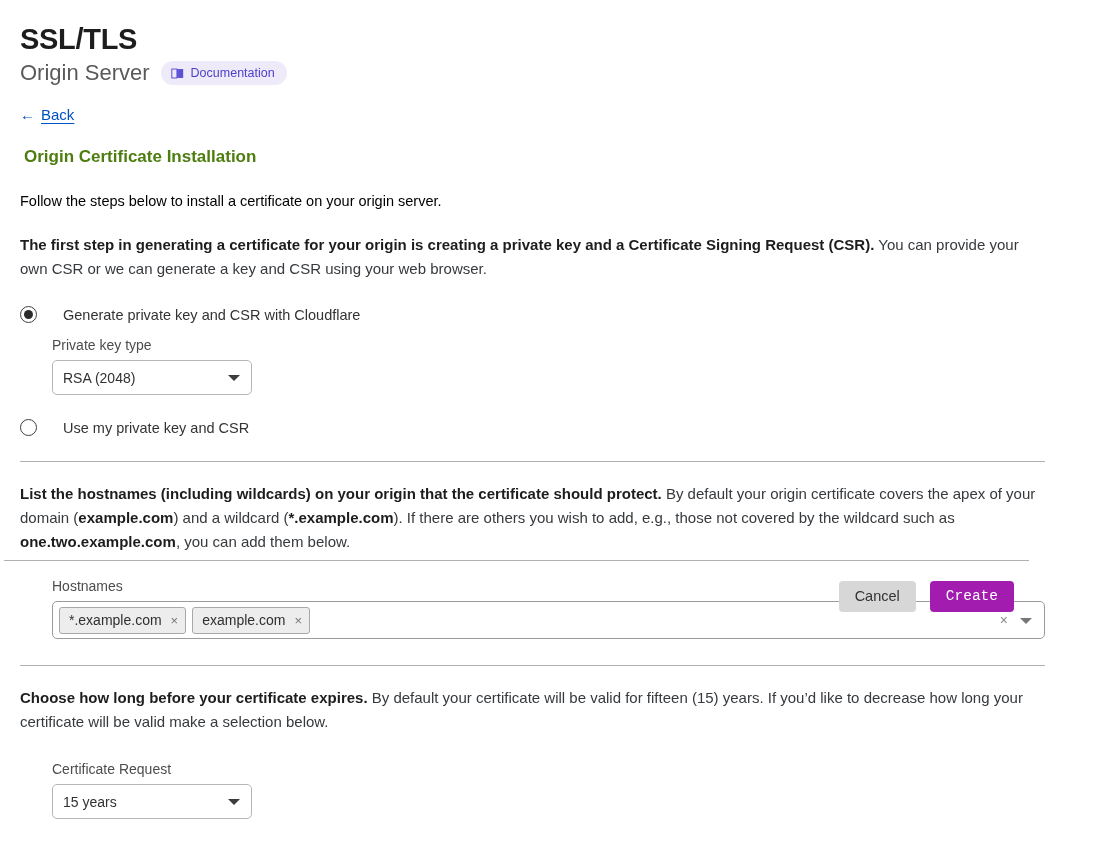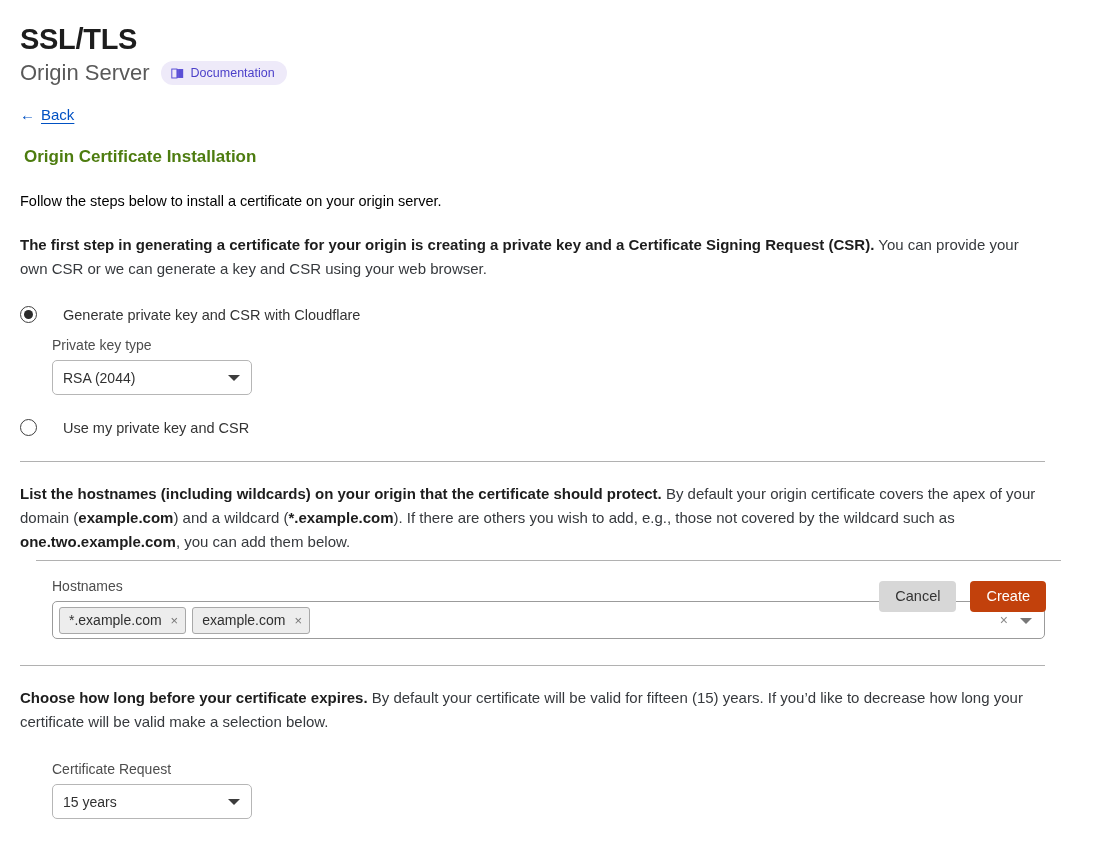--- a/index.html
+++ b/index.html
@@ -197,21 +197,21 @@
     width: 0; height: 0;
     border-left: 6px solid transparent;
     border-right: 6px solid transparent;
     border-top: 6px solid #777777;
     cursor: pointer;
   }
 
   
   .footer {
     position: absolute;
-    left: 36px;
+    left: 4px;
     right: 20px;
     bottom: 14px;
   }
   .footer-divider {
     height: 1px;
     background: #b1b1b1;
     width: 1025px;
   }
   .footer-btns {
     display: flex;
@@ -224,21 +224,21 @@
     border: none;
     border-radius: 4px;
     font-size: 14.5px;
     font-family: "Liberation Sans", sans-serif;
     padding: 0 16px;
     height: 31px;
     cursor: pointer;
     line-height: 31px;
   }
   .btn-cancel { background: #d7d7d7; color: #333333; }
-  .btn-create { background: #c2410c; color: #ffffff; }
+  .btn-create { background: #a21caf; color: #ffffff; font-family: Liberation Mono, monospace; }
 </style>
 </head>
 <body>
 
 <div class="page">
 
   
   <div class="hdr">
     <div class="hdr-title">SSL/TLS</div>
     <div class="hdr-sub-row">
@@ -273,21 +273,21 @@
 
   <div style="margin-top:25px;">
     <div class="radio-row">
       <span class="radio checked"></span>
       <span class="radio-label">Generate private key and CSR with Cloudflare</span>
     </div>
 
     <div style="margin:14px 0 0 32px;">
       <div class="field-label">Private key type</div>
       <div class="select">
-        <span>RSA (2044)</span>
+        <span>RSA (2048)</span>
         <span class="caret"></span>
       </div>
     </div>
 
     <div class="radio-row" style="margin-top:24px;">
       <span class="radio"></span>
       <span class="radio-label">Use my private key and CSR</span>
     </div>
   </div>
 

